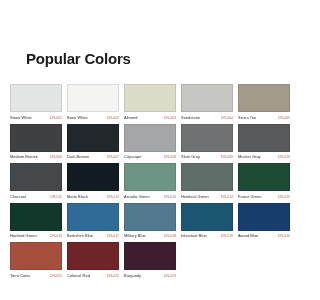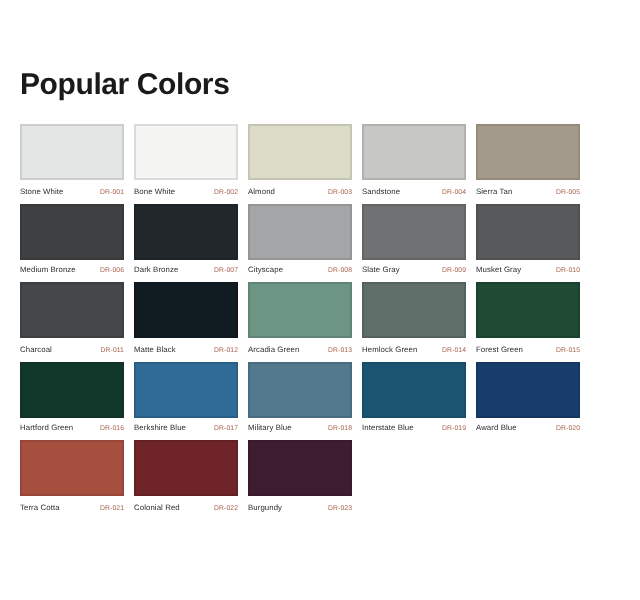--- a/index.html
+++ b/index.html
@@ -18,21 +18,21 @@
     height: 300px;
     box-sizing: border-box;
     padding: 0 10px;
     position: relative;
   }
   .page-title {
     font-size: 15px;
     font-weight: bold;
     color: #1a1a1a;
     letter-spacing: -0.2px;
-    margin: 0;
+    margin: 16px;
     padding-top: 34px;
     padding-bottom: 0;
     line-height: 18px;
   }
   .swatch-grid {
     margin-top: 10px;
     display: grid;
     grid-template-columns: repeat(5, 1fr);
     column-gap: 5px;
     row-gap: 3px;

